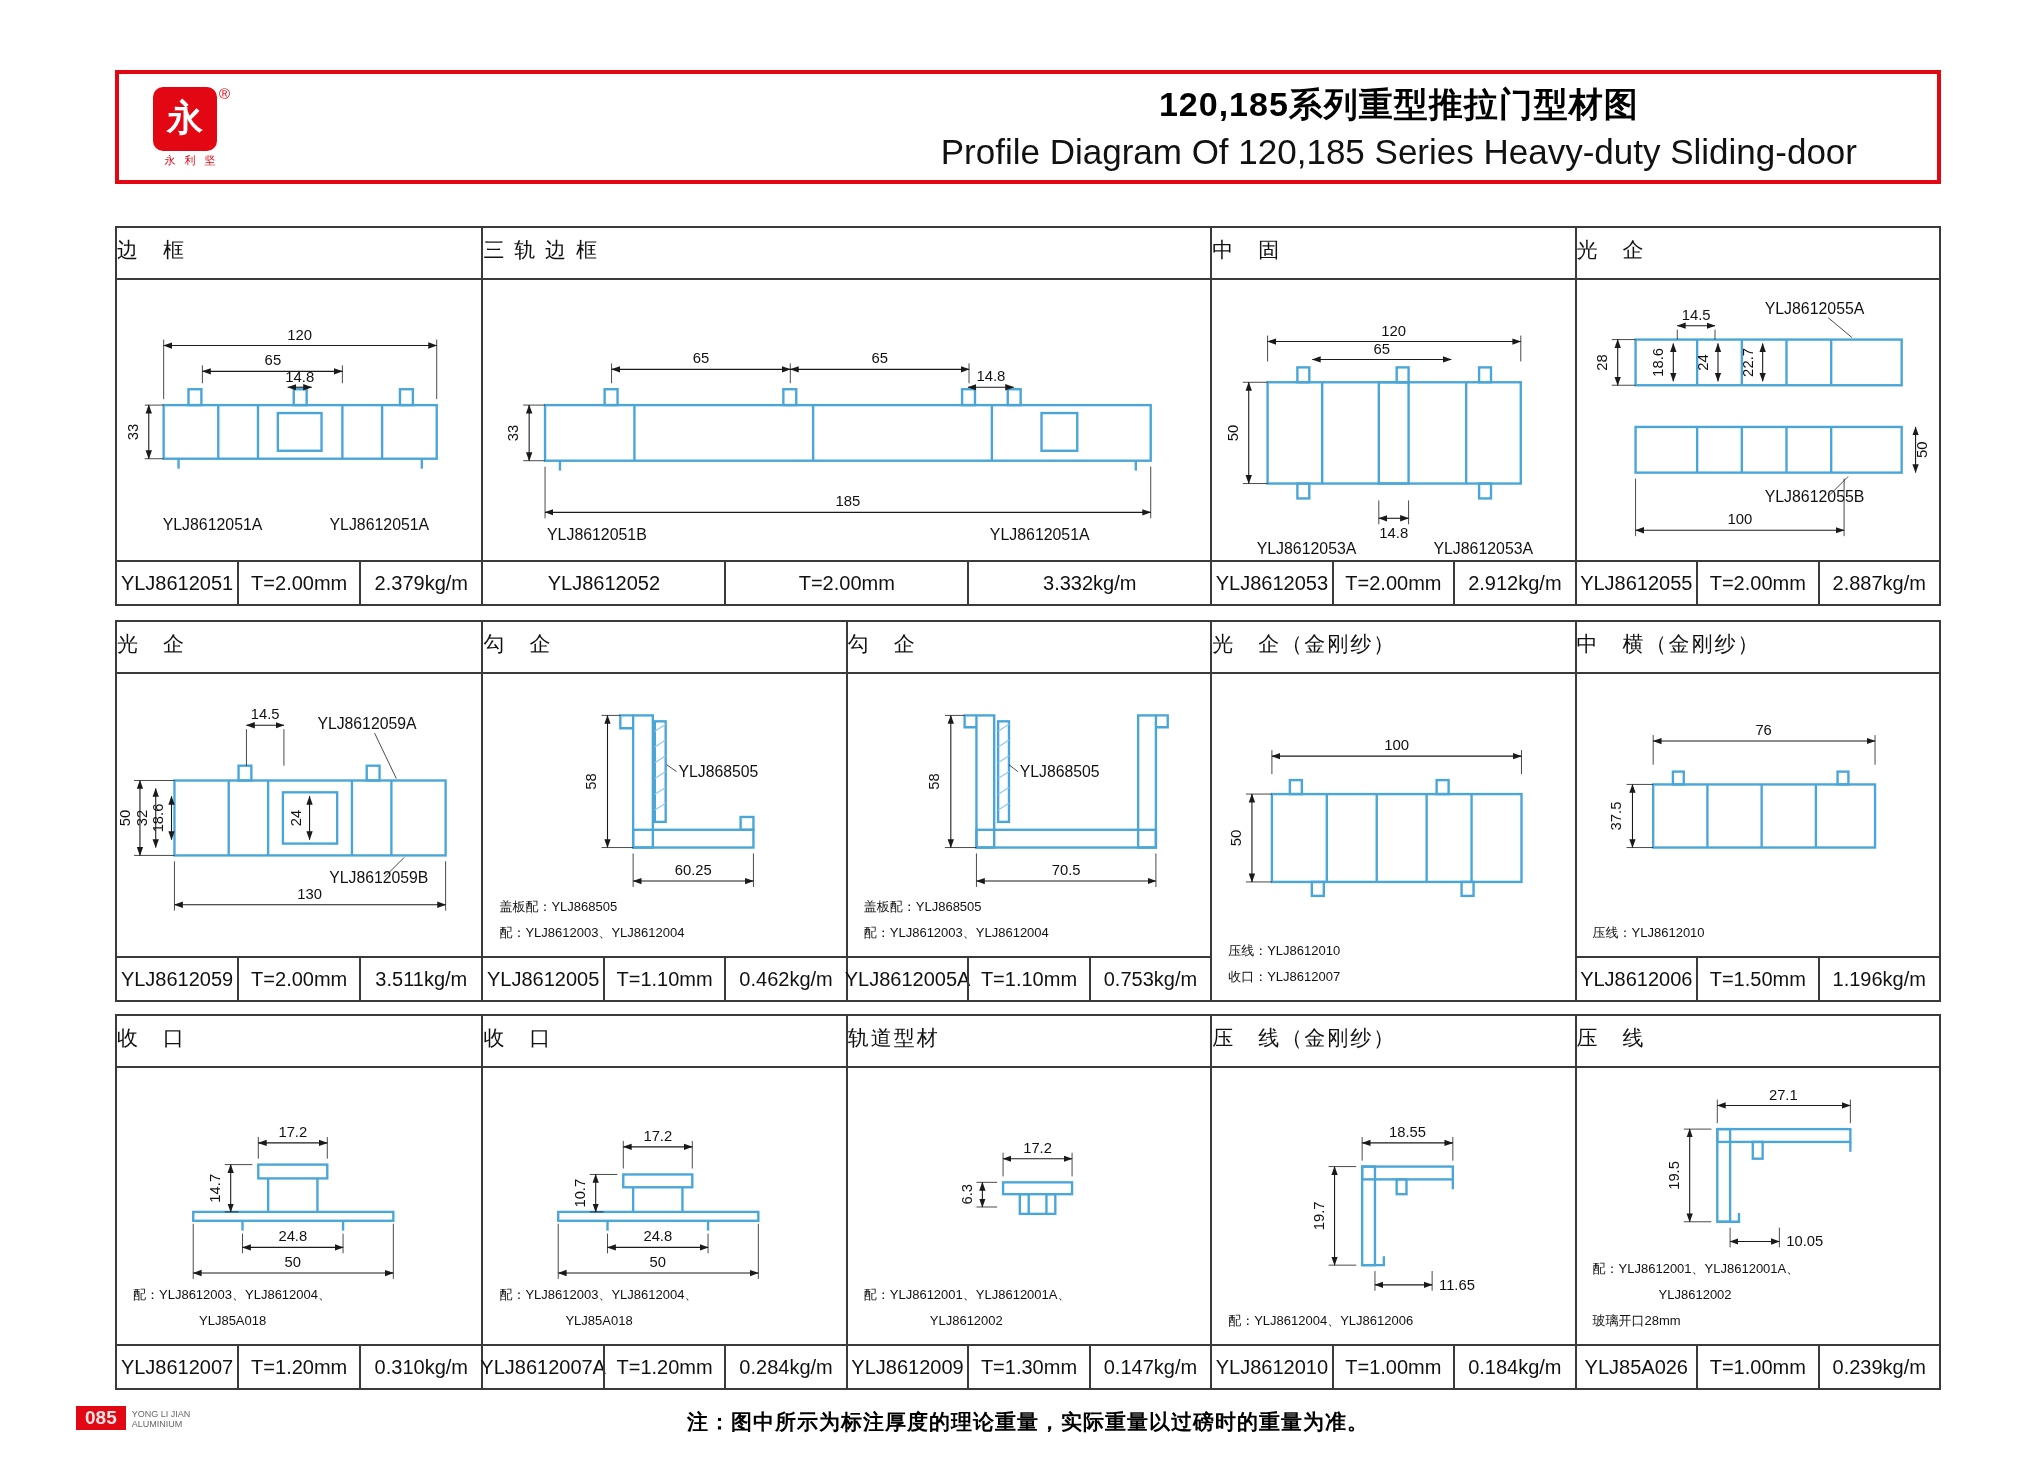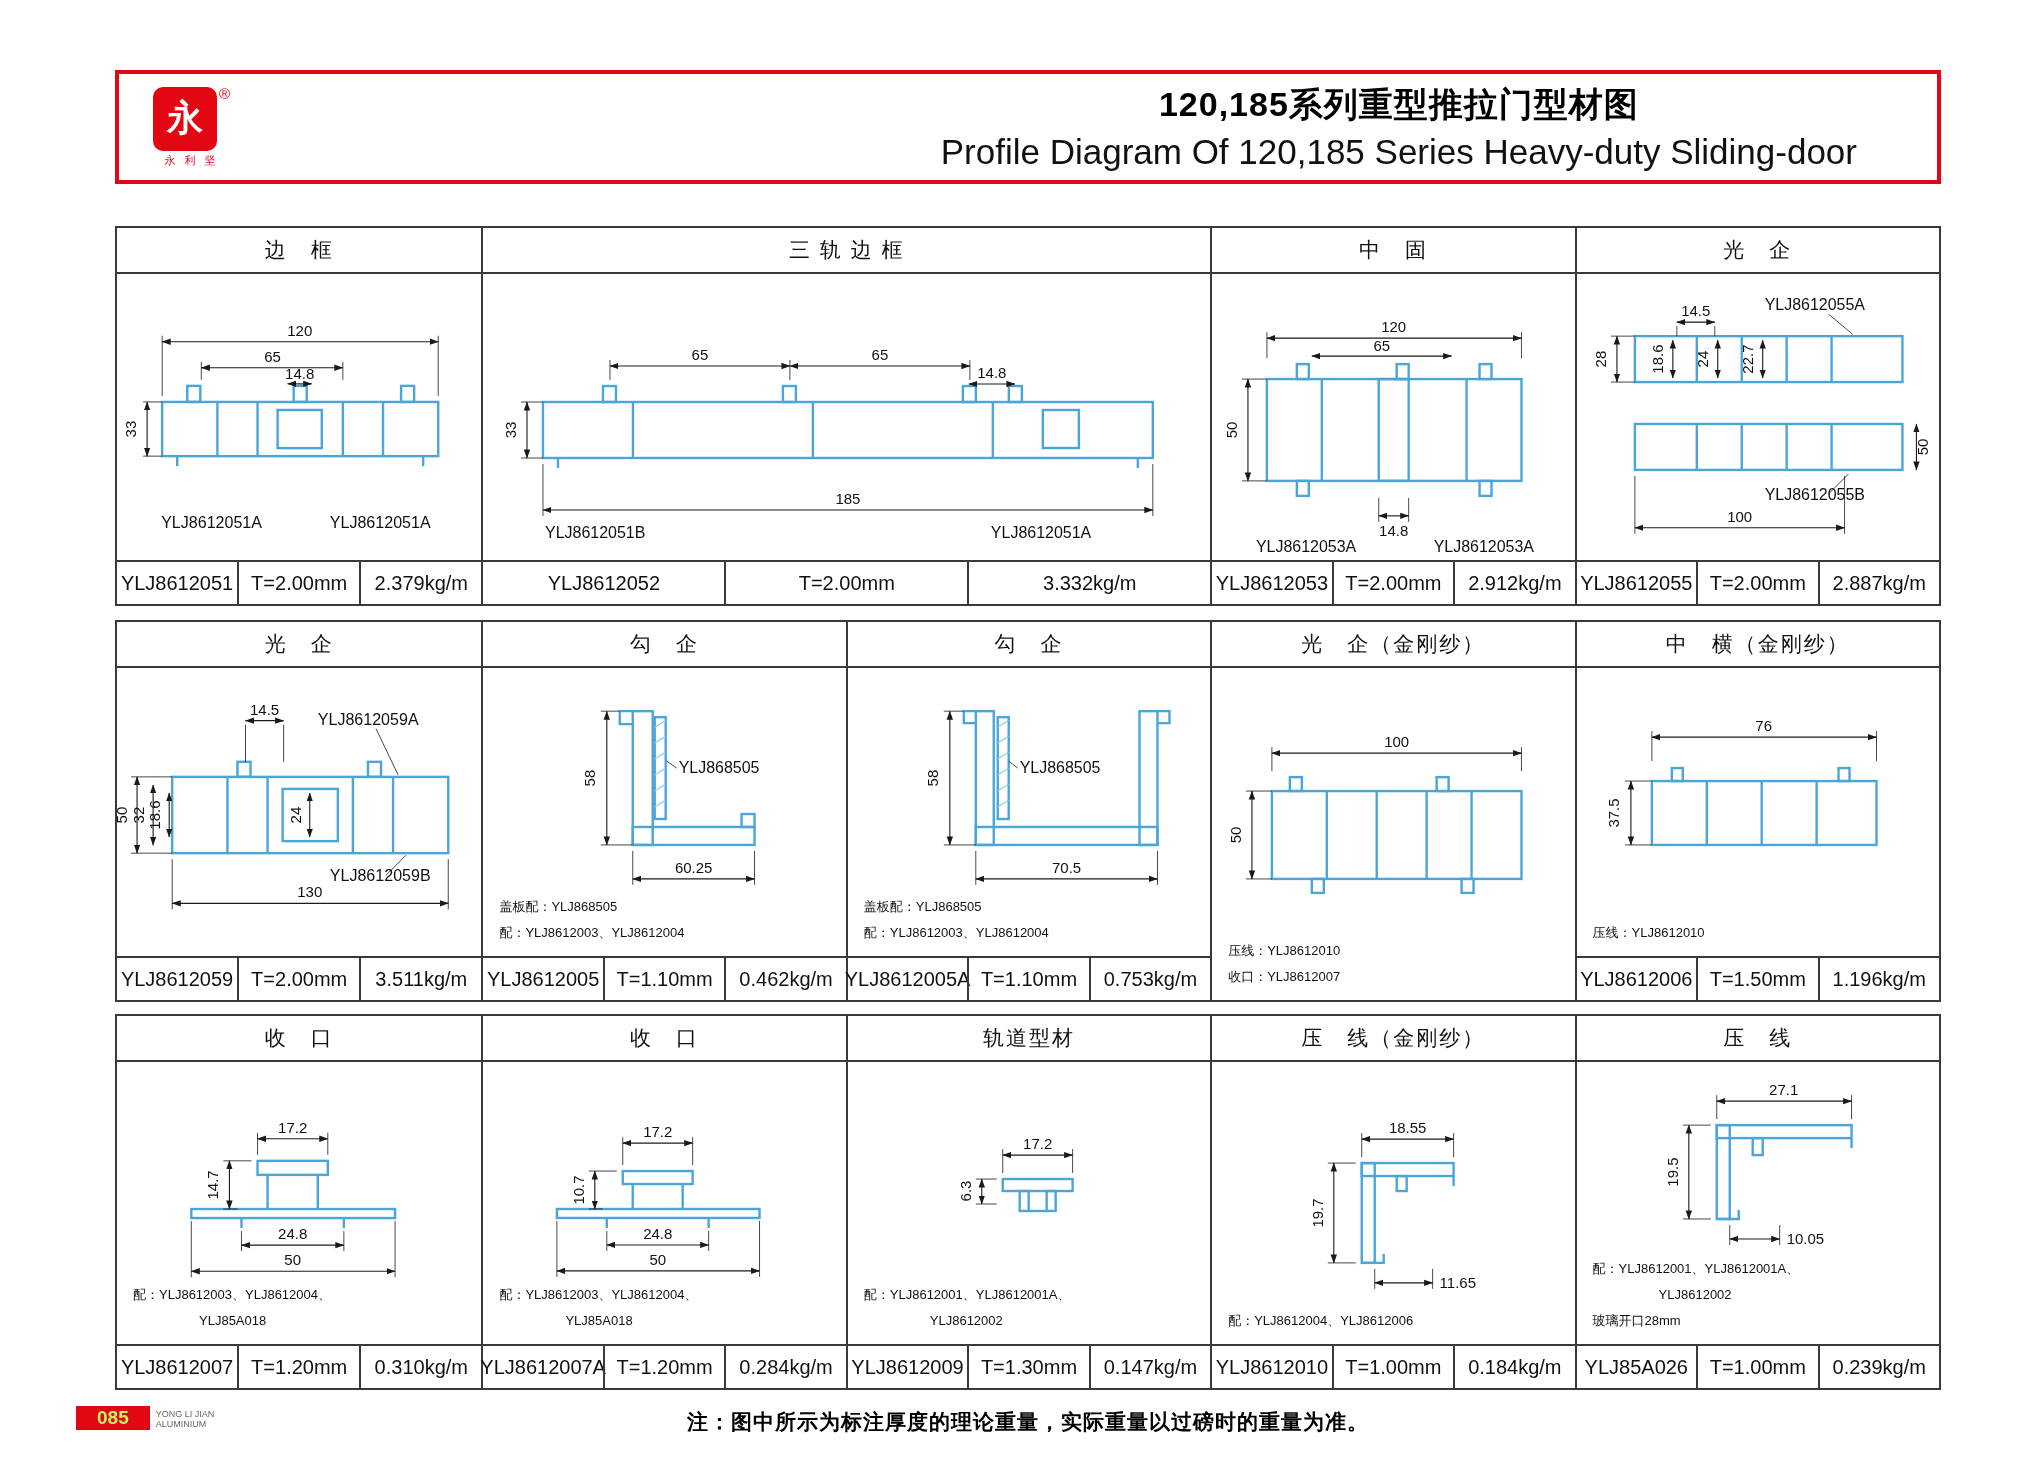--- a/index.html
+++ b/index.html
@@ -26,21 +26,21 @@
 
   
   .grid-row{ position:absolute; left:115px; width:1826px; border:2px solid var(--line);
     display:flex; background:#fff; }
   #row1{ top:226px; height:380px; }
   #row2{ top:620px; height:382px; }
   #row3{ top:1014px; height:376px; }
   .cell{ display:flex; flex-direction:column; width:20%; min-width:0; }
   .cell.w2{ width:40%; }
   .cell + .cell{ border-left:2px solid var(--line); }
-  .cell-title{ height:46px; line-height:44px; text-align:center; font-size:21px; color:#111;
+  .cell-title{ height:52px; line-height:44px; font-size:21px; color:#111;
     border-bottom:2px solid var(--line); letter-spacing:2px; }
   .cell-body{ flex:1; position:relative; overflow:hidden; }
   .cell-body svg{ position:absolute; left:0; top:0; width:100%; height:100%; display:block; }
   .cell-footer{ height:44px; display:flex; border-top:2px solid var(--line);
     font-size:20px; color:#111; }
   .fc{ flex:1; display:flex; align-items:center; justify-content:center; min-width:0; white-space:nowrap; }
   .fc + .fc{ border-left:2px solid var(--line); }
   .notes{ position:absolute; left:16px; bottom:10px; font-size:13px; color:#111;
     line-height:26px; white-space:nowrap; }
   .notes .ind{ padding-left:66px; }
@@ -49,21 +49,21 @@
   svg text{ font-family:"Liberation Sans","DejaVu Sans",sans-serif; }
   .p{ fill:none; stroke:var(--blue); stroke-width:2.4; }
   .ph{ fill:none; stroke:#8ecbea; stroke-width:1.2; }
   .d{ stroke:#1a1a1a; stroke-width:1.1; fill:none; }
   .e{ stroke:#1a1a1a; stroke-width:0.8; fill:none; }
   .t{ font-size:15px; fill:#111; }
   .lab{ font-size:16px; }
 
   
   .page-badge-wrap{ position:absolute; left:76px; top:1406px; display:flex; align-items:flex-start; }
-  .page-badge{ background:var(--red); color:#bef264; font-weight:bold; font-size:19px; padding:1px 21px; }
+  .page-badge{ background:var(--red); color:#e5e5e5; font-weight:bold; font-size:19px; padding:1px 9px; }
   .badge-brand{ margin-left:6px; font-size:9px; color:#666; line-height:10px; padding-top:3px; }
   .footer-note{ position:absolute; left:115px; top:1408px; width:1826px; text-align:center;
     font-size:21px; color:#000; font-weight:600; letter-spacing:1px; }
 </style>
 </head>
 <body>
 
 <div class="page">
 
   <svg width="0" height="0" style="position:absolute" aria-hidden="true">

